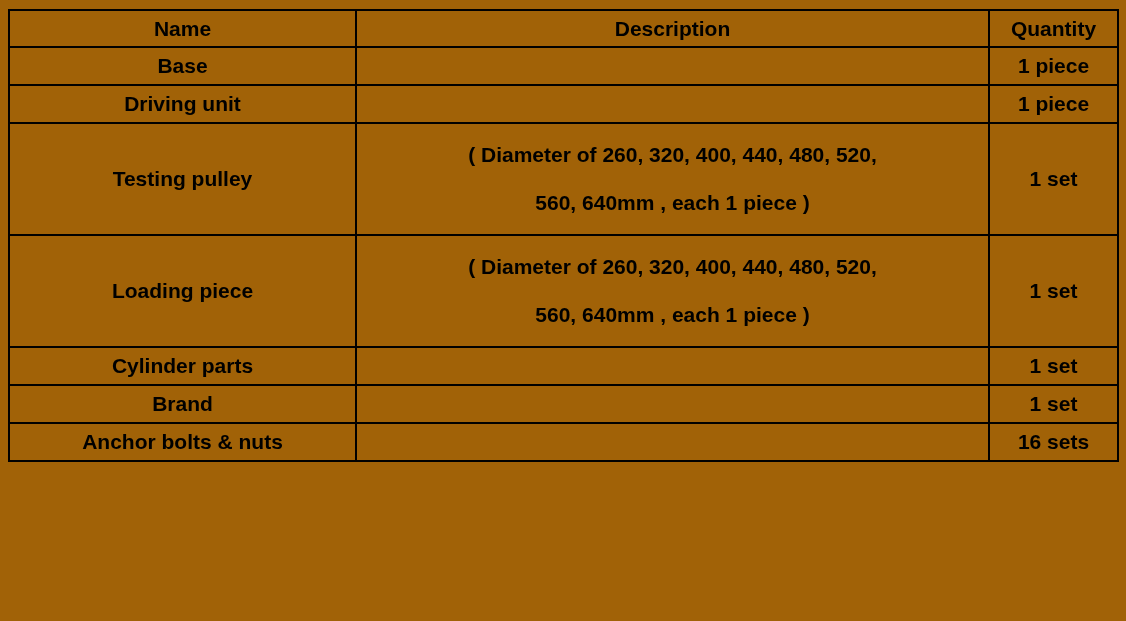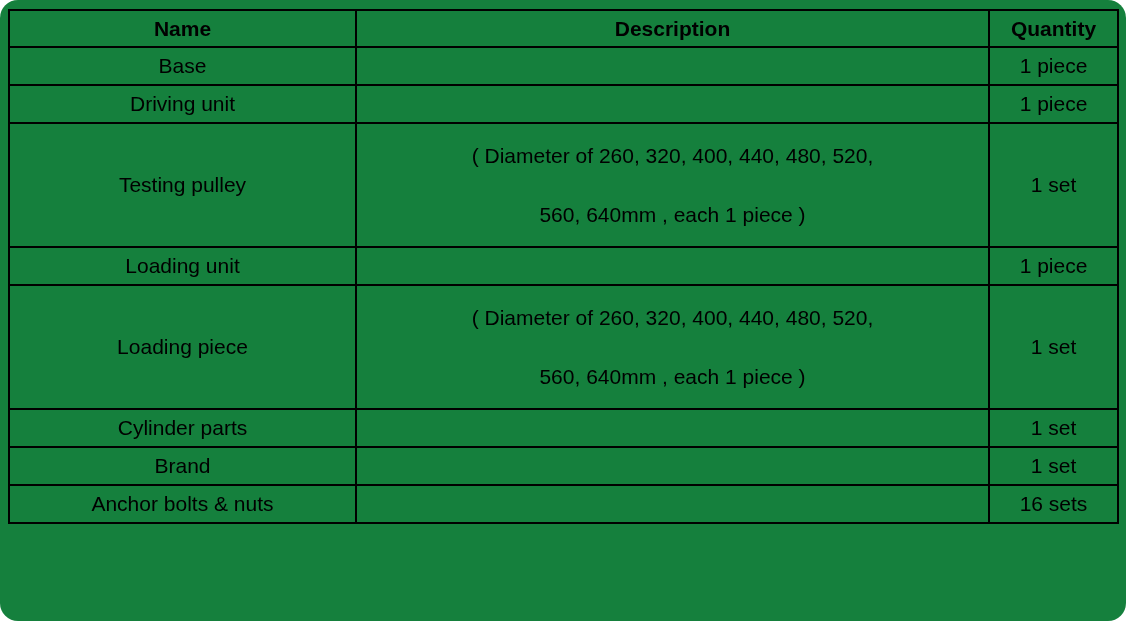--- a/index.html
+++ b/index.html
@@ -8,22 +8,21 @@
     background: #ffffff;
     width: 1126px;
     height: 621px;
     font-family: "Liberation Sans", sans-serif;
     color: #000000;
   }
   .sheet {
     position: relative;
     width: 1126px;
     height: 621px;
-    background: #15803d;
-    border-radius: 18px;
+    background: #a16207;
   }
   table.parts {
     position: absolute;
     left: 8px;
     top: 9px;
     width: 1109px;
     border-collapse: collapse;
     table-layout: fixed;
   }
   table.parts th,
@@ -34,31 +33,31 @@
     font-size: 21px;
     line-height: 1.3;
     padding: 2px 4px;
     overflow: hidden;
   }
   table.parts th {
     font-weight: 700;
     height: 31px;
   }
   table.parts td {
-    font-weight: 400;
+    font-weight: 700;
     height: 32px;
   }
   table.parts tr.tall td {
     height: 106px;
   }
   table.parts td.desc {
     white-space: pre-line;
   }
   table.parts tr.tall td.desc {
-    line-height: 59px;
+    line-height: 48px;
   }
   col.c-name { width: 347px; }
   col.c-desc { width: 633px; }
   col.c-qty  { width: 129px; }
 </style>
 </head>
 <body>
 
 <div class="sheet">
   <table class="parts">
@@ -84,25 +83,20 @@
           <td>Driving unit</td>
           <td class="desc"></td>
           <td>1 piece</td>
         </tr>
         <tr class="tall">
           <td>Testing pulley</td>
           <td class="desc">( Diameter of 260, 320, 400, 440, 480, 520,
 560, 640mm , each 1 piece )</td>
           <td>1 set</td>
         </tr>
-        <tr>
-          <td>Loading unit</td>
-          <td class="desc"></td>
-          <td>1 piece</td>
-        </tr>
         <tr class="tall">
           <td>Loading piece</td>
           <td class="desc">( Diameter of 260, 320, 400, 440, 480, 520,
 560, 640mm , each 1 piece )</td>
           <td>1 set</td>
         </tr>
         <tr>
           <td>Cylinder parts</td>
           <td class="desc"></td>
           <td>1 set</td>

